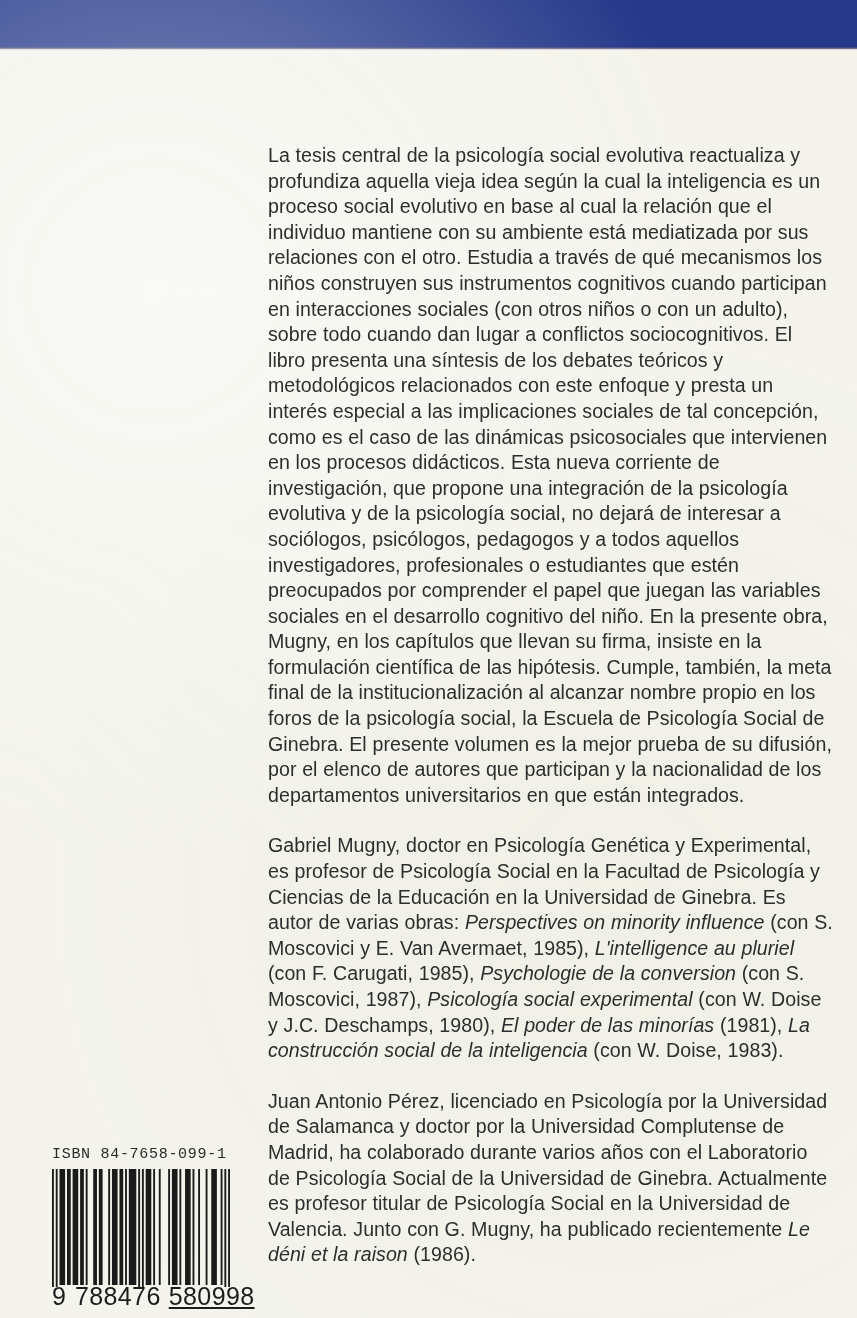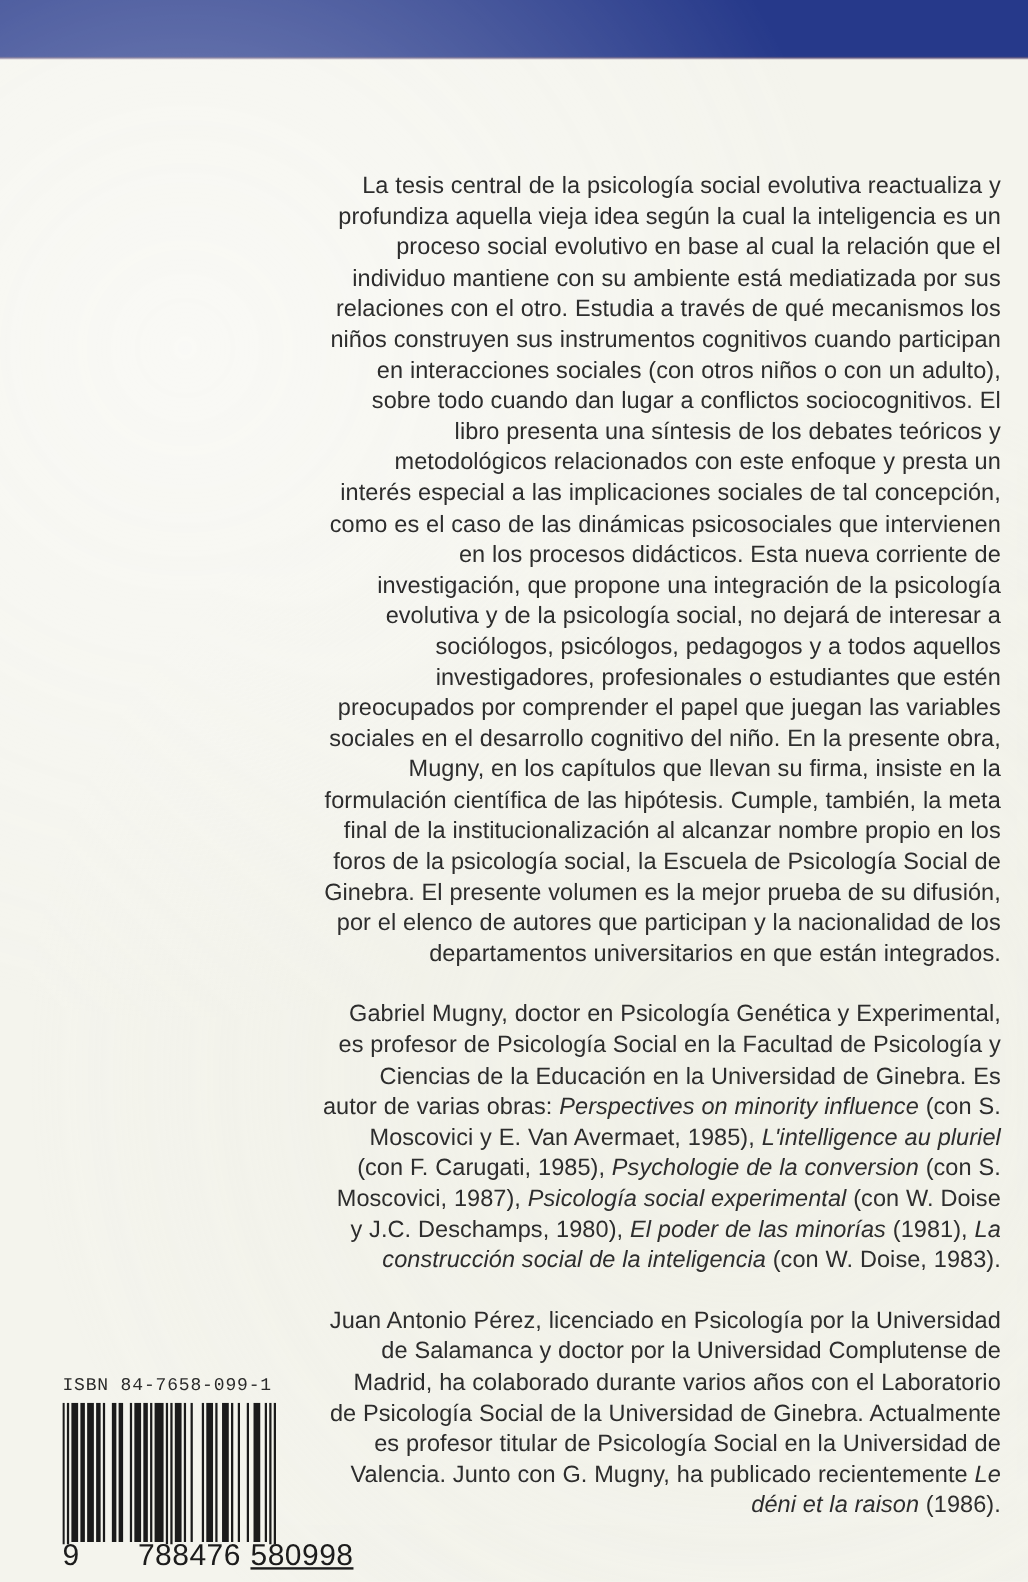--- a/index.html
+++ b/index.html
@@ -59,21 +59,20 @@
   }
 
   .para {
     font-size: 19.6px;
     line-height: 25.6px;
     color: #2d2d2d;
     letter-spacing: 0.05px;
     word-spacing: 0.2px;
     margin: 0 0 25px 0;
     text-rendering: optimizeLegibility;
-    text-align: right;
   }
   .para:last-child { margin-bottom: 0; }
 
   .para i, .para em {
   }
 
   
   #isbn-block {
     position: absolute;
     left: 52px;
@@ -116,21 +115,20 @@
     color: #1c1c1c;
     line-height: 1;
     margin-right: 9px;
   }
   .bc-digit-group {
     font-family: "Liberation Sans", sans-serif;
     font-size: 25px;
     color: #1c1c1c;
     line-height: 1;
     letter-spacing: 0.4px;
-    margin-left: 40px;
   }
   .bc-digit-group.second { margin-left: 8px; text-decoration: underline; }
 </style>
 </head>
 <body>
 
 <div id="page">
 
   <div id="top-band"></div>
   <div id="top-band-edge"></div>

